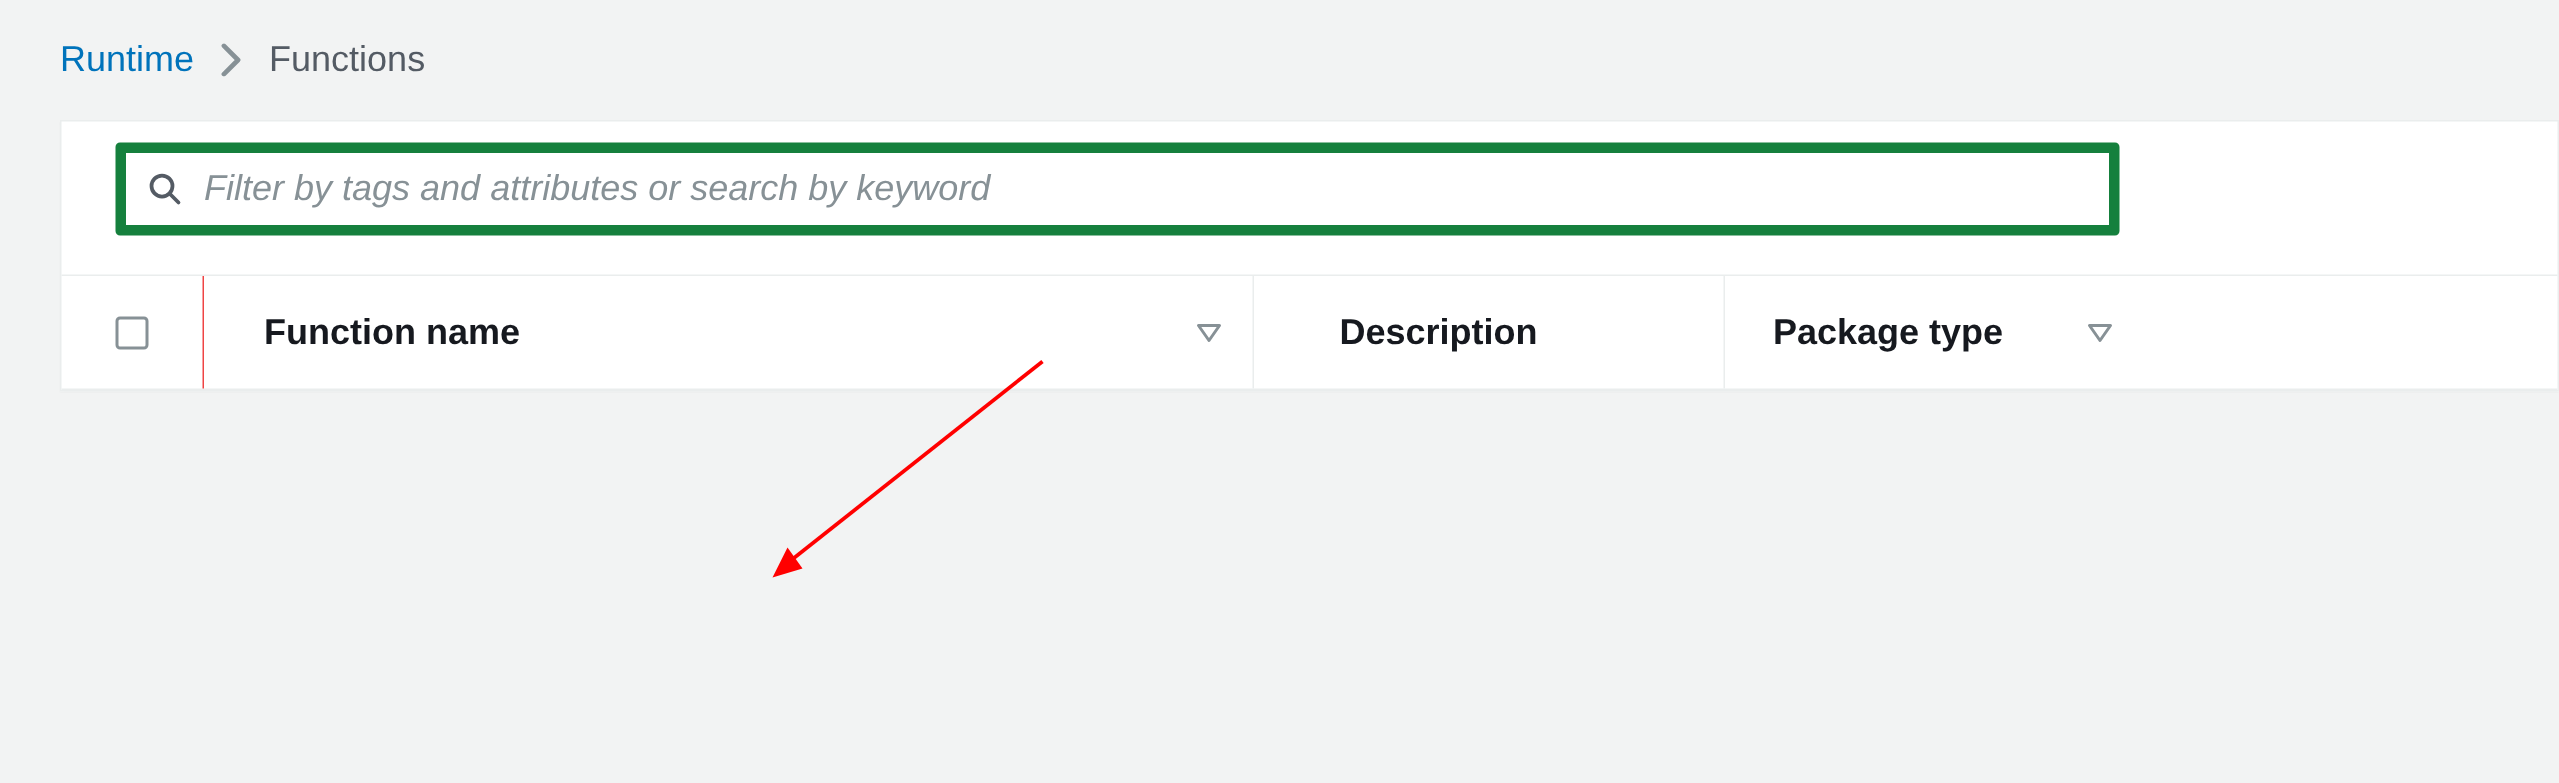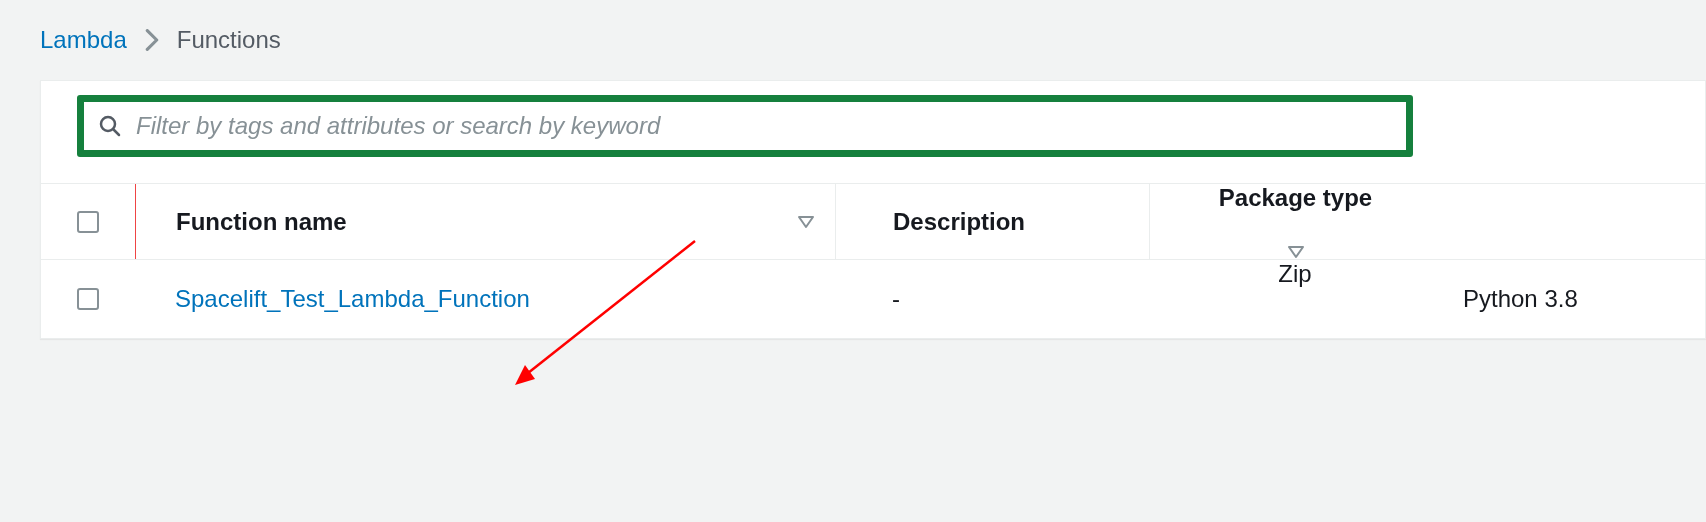--- a/index.html
+++ b/index.html
@@ -124,21 +124,20 @@
     .col-desc {
       width: 314px;
       border-left: 1px solid #eaeded;
       padding-left: 57px;
     }
     .col-pkg {
       width: 280px;
       border-left: 1px solid #eaeded;
       justify-content: space-between;
       padding-left: 32px;
-      flex-direction: column;
     }
     .col-runtime {
       flex: 1;
       border-left: 1px solid #eaeded;
       padding-left: 34px;
     }
     .table-head-row .col {
       font-size: 24px;
       font-weight: 700;
       color: #16191f;
@@ -168,21 +167,21 @@
     }
     .arrow-annotation {
       position: absolute;
       pointer-events: none;
     }
   </style>
 </head>
 <body>
 
 <div class="breadcrumb">
-  <span class="breadcrumb-link">Lambda</span>
+  <span class="breadcrumb-link">Runtime</span>
   <span class="breadcrumb-chevron">
     <svg width="14" height="22" viewBox="0 0 8 14">
         <path d="M1 1 L7 7 L1 13" stroke="#879196" stroke-width="2" fill="none" stroke-linecap="round" stroke-linejoin="round"></path>
       </svg>
   </span>
   <span class="breadcrumb-current">Functions</span>
 </div>
 
 <div class="panel">
 
@@ -217,36 +216,19 @@
       <div class="col col-pkg">
         <span>Package type</span>
         <span class="sort-icon">
           <svg width="18" height="14" viewBox="0 0 18 14">
               <path d="M2 2 L16 2 L9 12 Z" fill="none" stroke="#879196" stroke-width="2" stroke-linejoin="round"></path>
             </svg>
         </span>
       </div>
     </div>
 
-    <div class="table-body-row">
-      <div class="col col-check">
-        <div class="checkbox"></div>
-      </div>
-      <div class="col col-name">
-        <span class="link">Spacelift_Test_Lambda_Function</span>
-      </div>
-      <div class="col col-desc">
-        <span>-</span>
-      </div>
-      <div class="col col-pkg">
-        <span>Zip</span>
-      </div>
-      <div class="col col-runtime">
-        <span>Python 3.8</span>
-      </div>
-    </div>
   </div>
 </div>
 
 <svg class="arrow-annotation" style="left:505px; top:237px;" width="200" height="160" viewBox="0 0 200 160">
   <line x1="190" y1="4" x2="18" y2="140" stroke="#ff0000" stroke-width="2.5"></line>
   <polygon points="10,148 30,142 20,128" fill="#ff0000"></polygon>
 </svg>
 
 </body></html>

